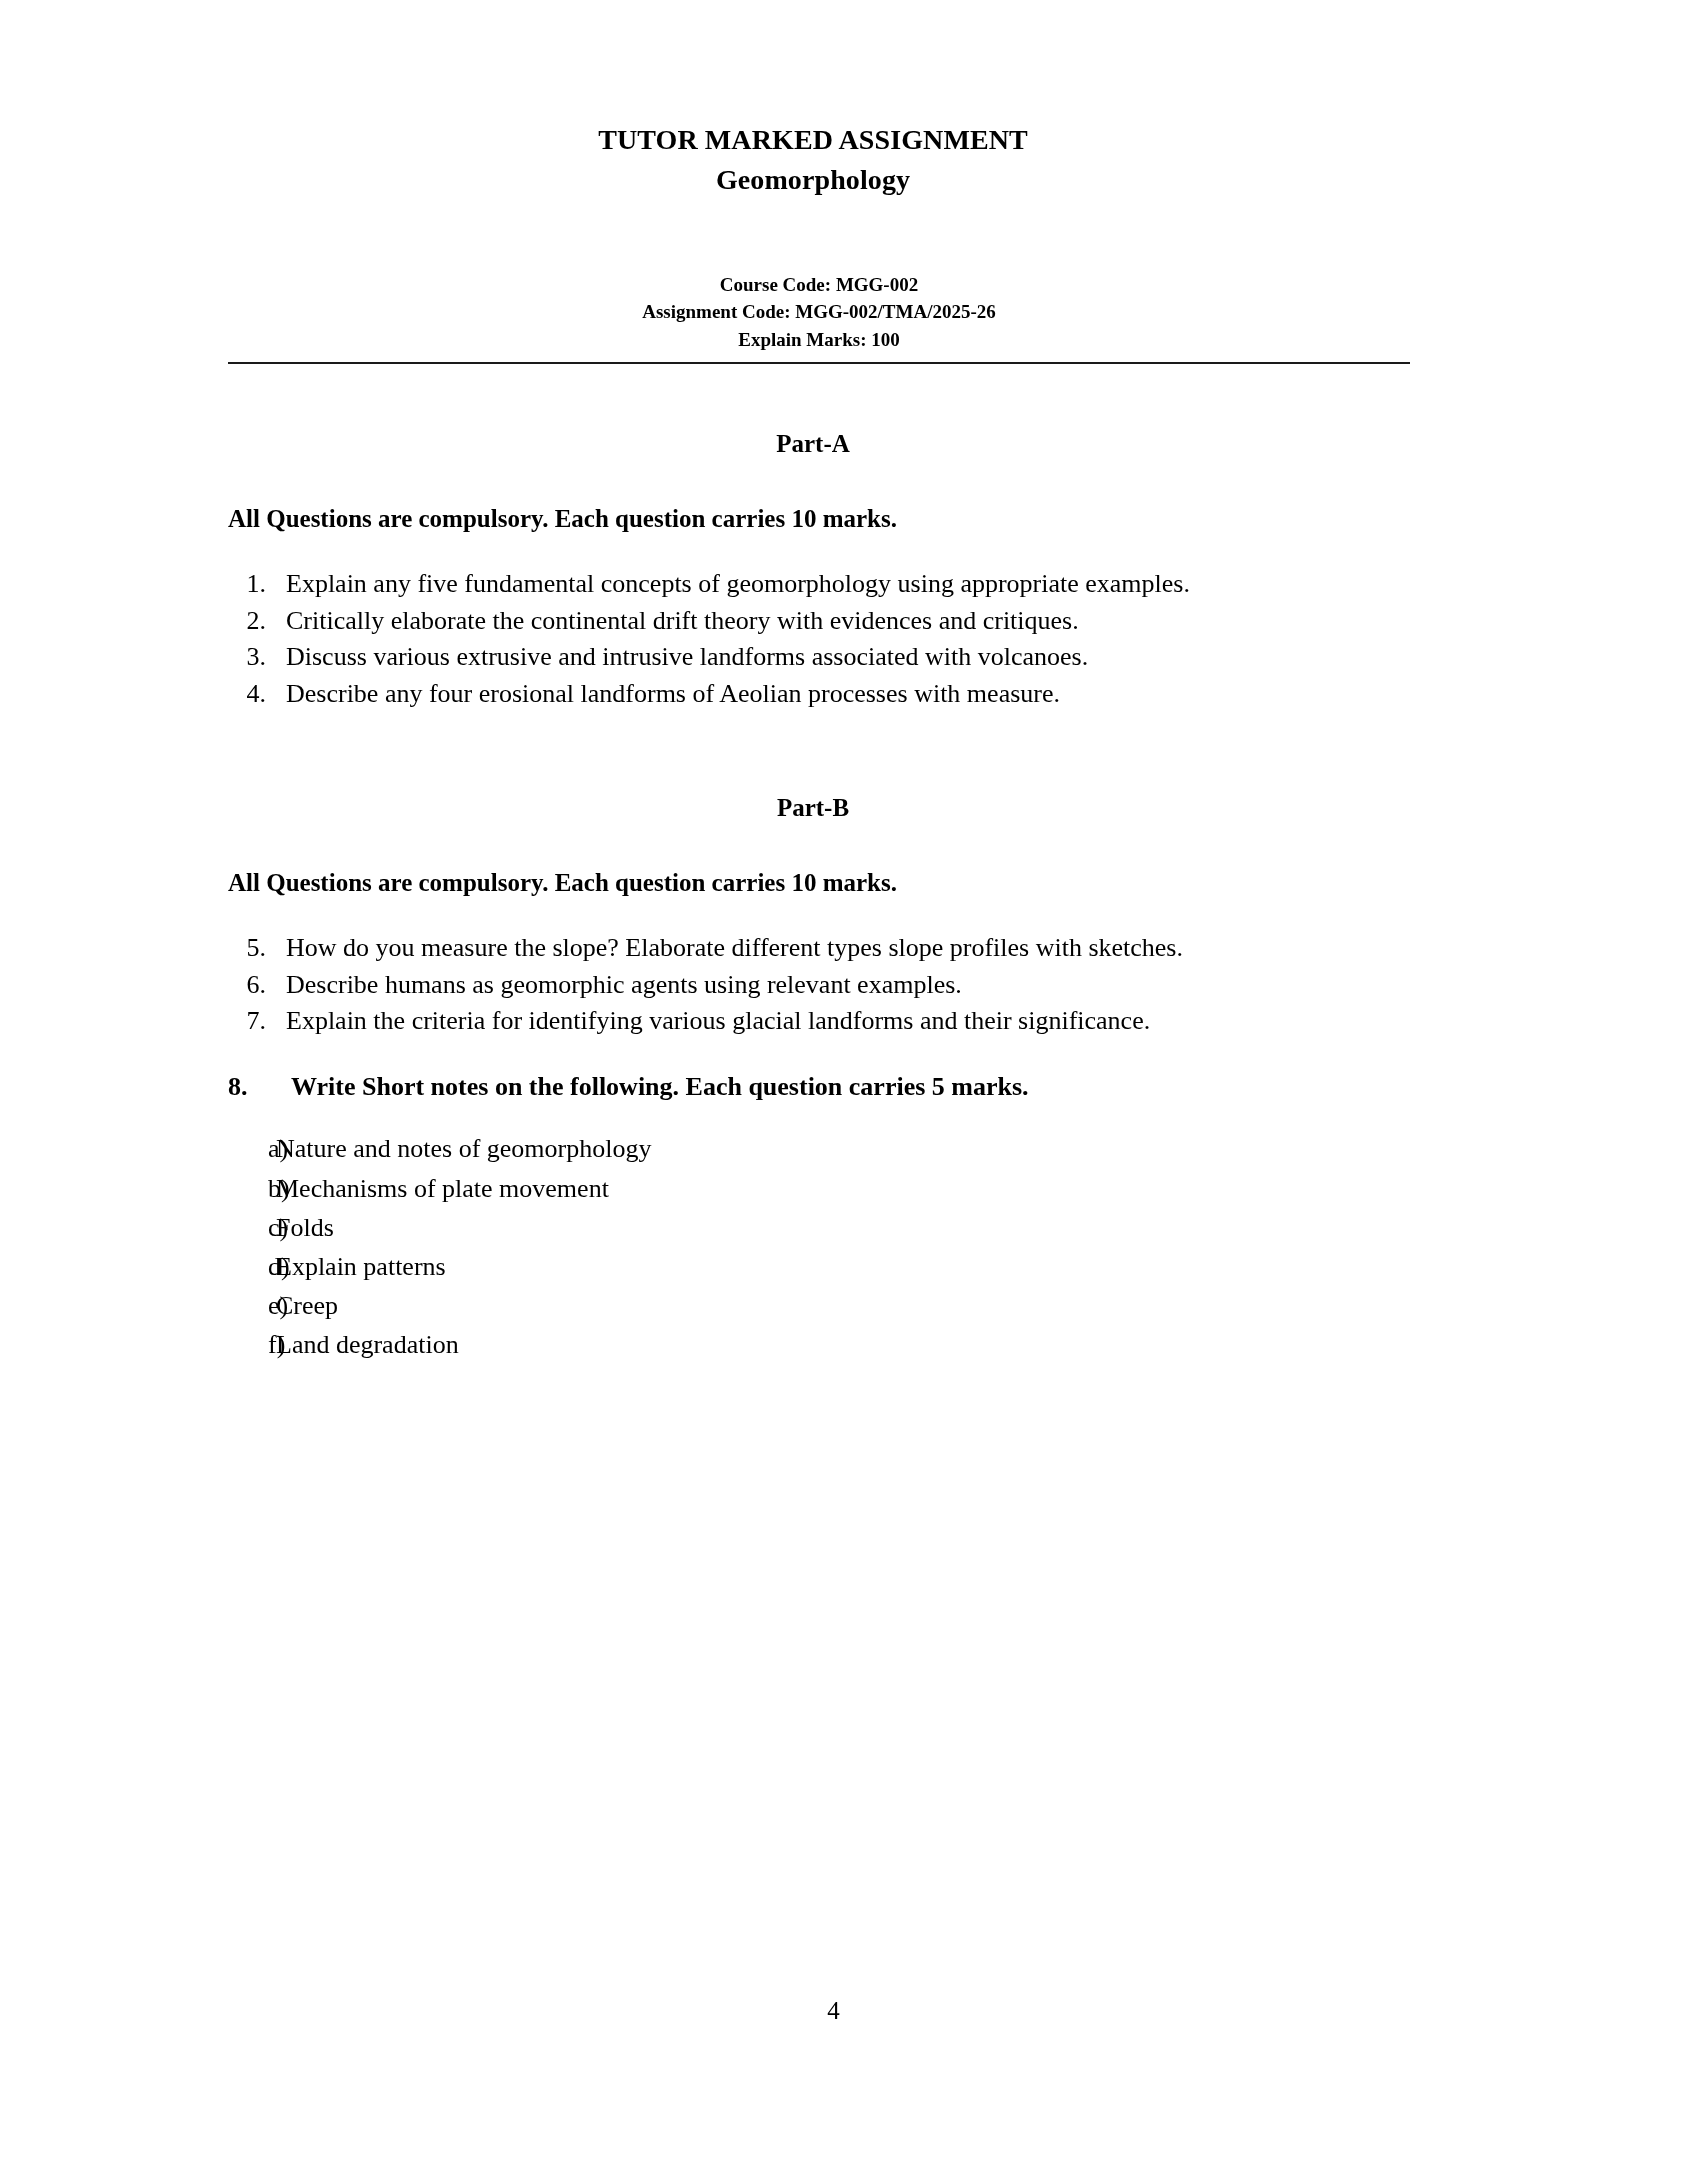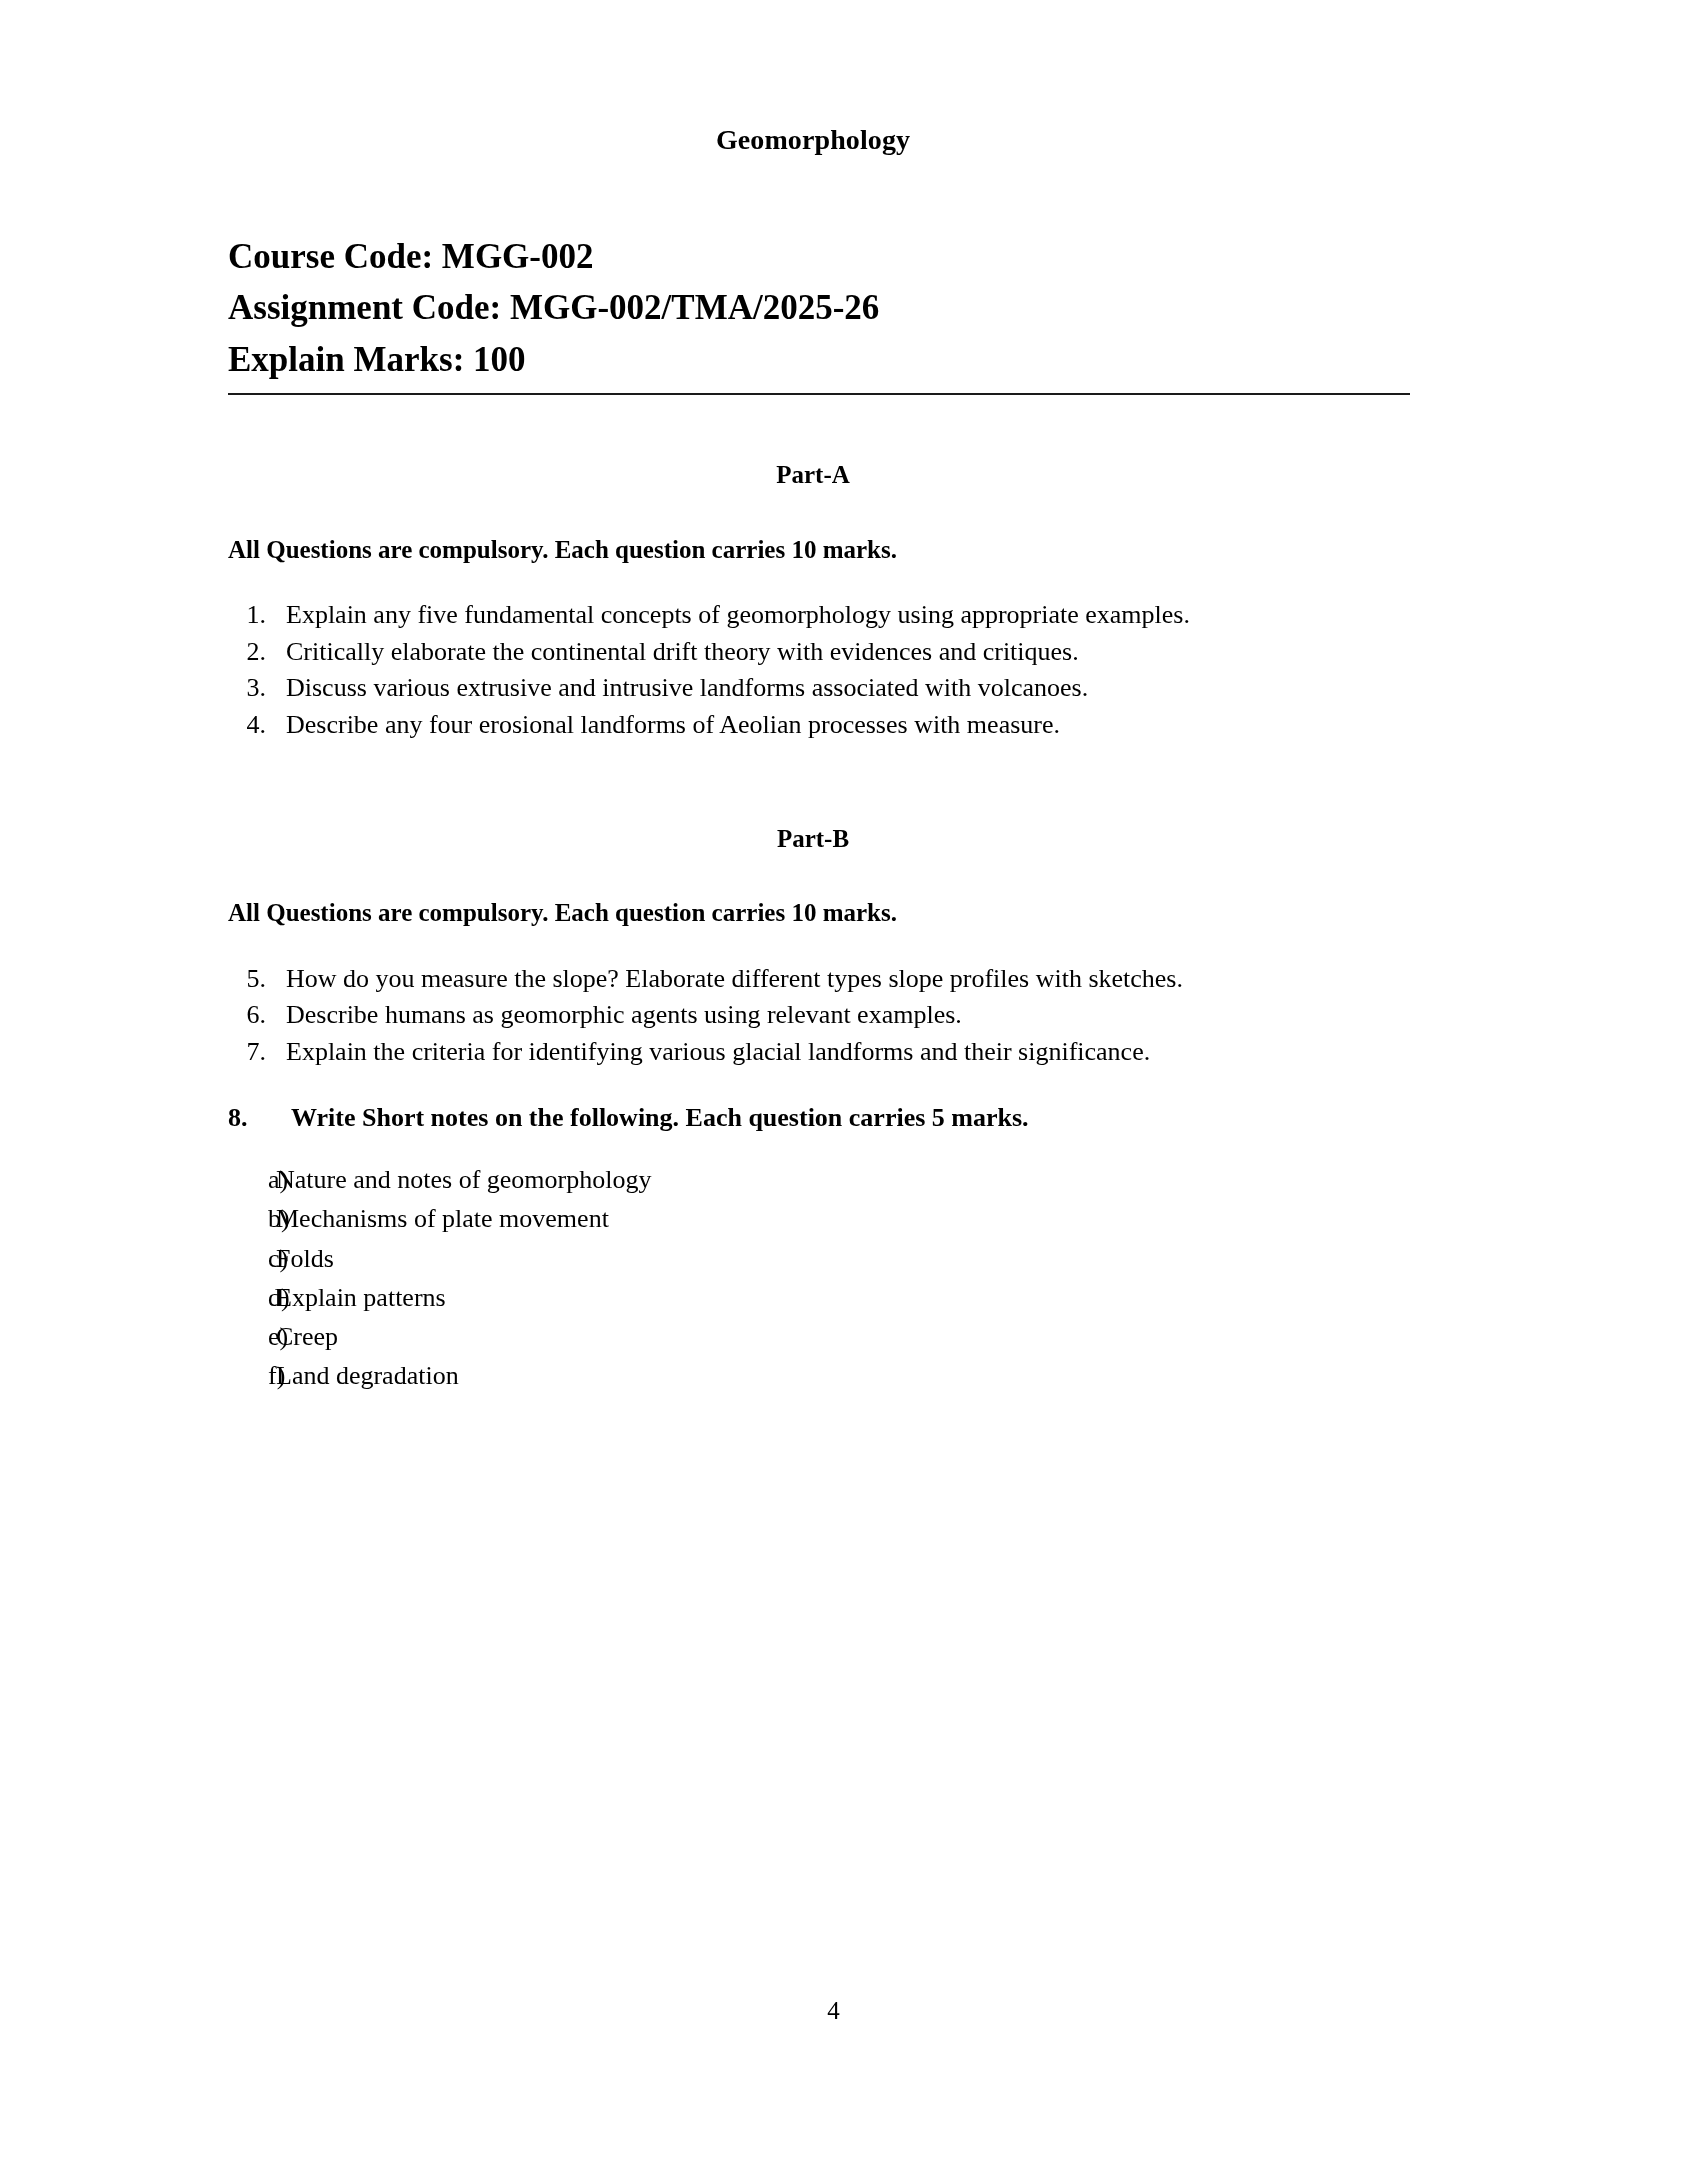--- a/index.html
+++ b/index.html
@@ -40,23 +40,23 @@
     line-height: 1.42;
     letter-spacing: 0.1px;
     margin: 0;
     
     padding-right: 12px;
   }
 
   
   .meta-block {
     margin-top: 71px;
-    text-align: left;
-    font-weight: bold;
-    font-size: 35px;
+    text-align: center;
+    font-weight: bold;
+    font-size: 19px;
     line-height: 1.47;
   }
   .meta-line {
     display: block;
     white-space: nowrap;
   }
   .rule {
     margin-top: 8px;
     border: 0;
     border-top: 2px solid #1a1a1a;
@@ -160,20 +160,21 @@
     padding-right: 20px;
   }
 </style>
 </head>
 <body>
 
 <div class="page">
   <div class="content">
 
     <div class="doc-header">
+      <div class="doc-title">TUTOR MARKED ASSIGNMENT</div>
       <div class="doc-subtitle">Geomorphology</div>
     </div>
 
     <div class="meta-block">
       <span class="meta-line">Course Code: MGG-002</span>
       <span class="meta-line">Assignment Code: MGG-002/TMA/2025-26</span>
       <span class="meta-line">Explain Marks: 100</span>
     </div>
     <hr class="rule">
 

